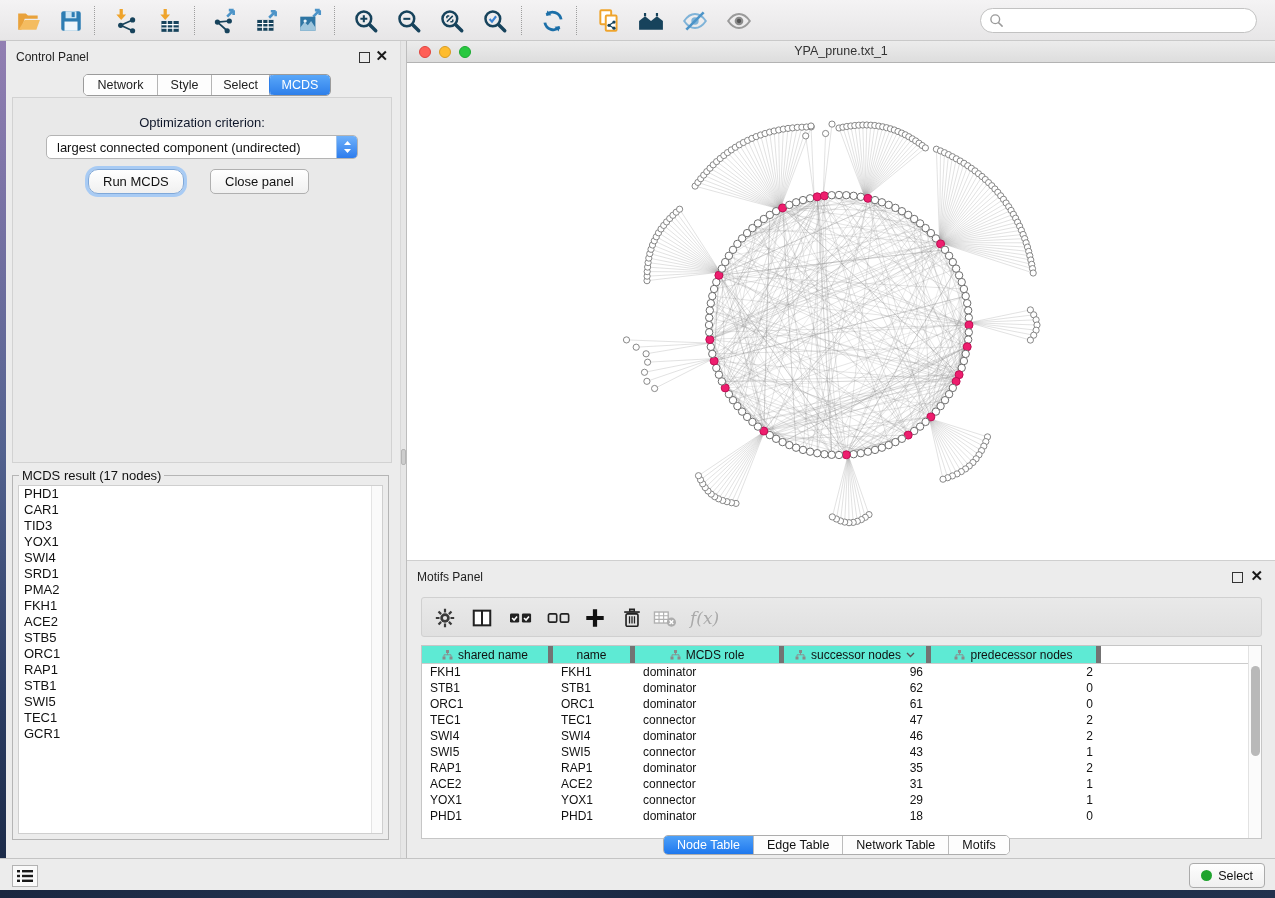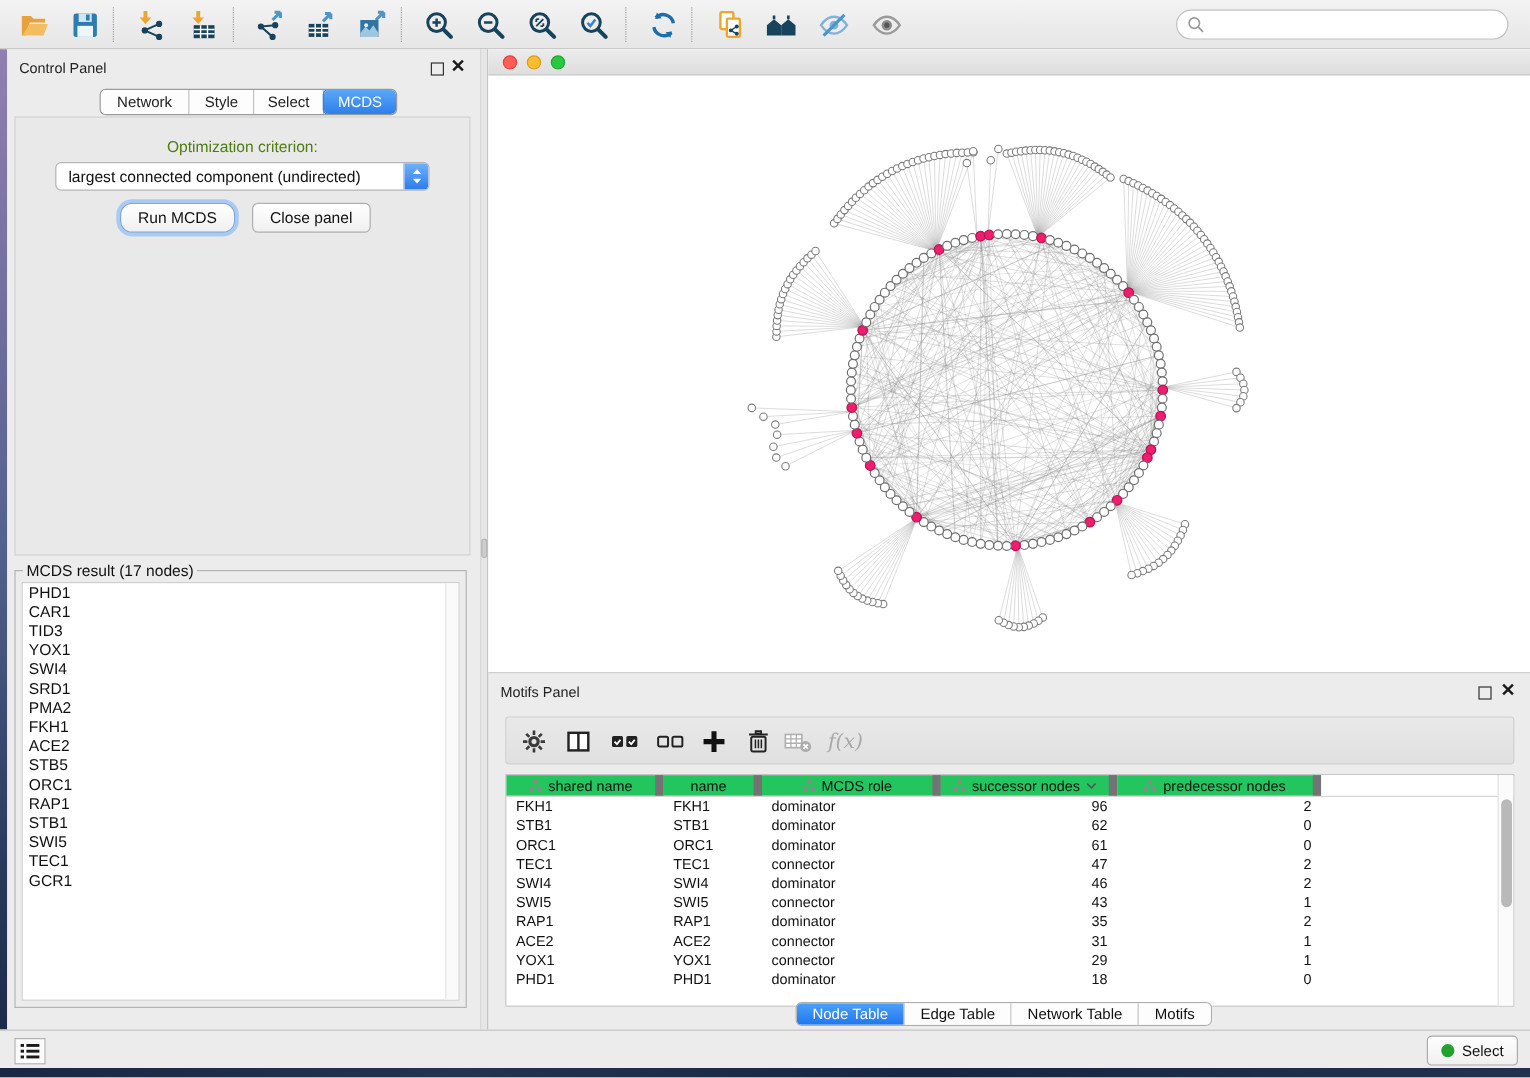--- a/index.html
+++ b/index.html
@@ -33,30 +33,30 @@
   #cp-tabs { position:absolute; left:77px; top:33px; height:22px; display:flex;
     border:1px solid #9b9b9b; border-radius:5px; background:#fff; overflow:hidden; }
   .cp-tab { height:100%; display:flex; align-items:center; justify-content:center;
     font-size:12.5px; color:#222; border-right:1px solid #b5b5b5; background:#fdfdfd; }
   .cp-tab:last-child { border-right:0; }
   .cp-tab.active { background:linear-gradient(#59a7f9,#2e7fea); color:#fff; border-radius:4px;
     border-right:0; box-shadow:0 0 0 1px #2e7fea; }
 
   #cp-inner { position:absolute; left:6px; top:56px; width:380px; height:366px;
     background:#e9e9e9; border:1px solid #d2d2d2; }
-  #opt-label { position:absolute; left:0; right:0; top:17px; text-align:center; font-size:13px; color:#4d7c0f; }
+  #opt-label { position:absolute; left:0; right:0; top:17px; text-align:center; font-size:13px; color:#0f172a; }
   #opt-select { position:absolute; left:33px; top:37px; width:312px; height:24px; background:#fff;
     border:1px solid #b4b4b4; border-radius:5px; display:flex; align-items:center; overflow:hidden; }
   #opt-select .sel-text { flex:1; font-size:13px; color:#111; padding-left:10px; white-space:nowrap; }
   #opt-select .sel-btn { width:21px; height:100%; background:linear-gradient(#6fb1fa,#2d7ced);
     display:flex; align-items:center; justify-content:center; border-left:1px solid #9cc2ef; }
   .cp-button { position:absolute; top:71px; height:25px; background:linear-gradient(#ffffff,#f0f0f0);
     border:1px solid #b0b0b0; border-radius:5px; font-size:13px; color:#111; padding:0 14px;
     font-family:"Liberation Sans", sans-serif; }
-  #run-btn { left:87px; box-shadow:0 0 0 3px #a8cbf4; border-color:#7fa8d9;border-radius:10px; }
+  #run-btn { left:75px; box-shadow:0 0 0 3px #a8cbf4; border-color:#7fa8d9;border-radius:10px; }
   #close-btn { left:197px; }
 
   #mcds-fieldset { position:absolute; left:6px; top:427px; width:377px; height:372px;
     border:1px solid #b5b5b5; background:#ececec; }
   #mcds-fieldset legend { font-size:13px; color:#111; margin-left:6px; padding:0 3px; }
   #mcds-listwrap { position:absolute; left:5px; top:2px; right:5px; bottom:5px; background:#fff;
     border:1px solid #cfcfcf; overflow:hidden; }
   #mcds-scroll { position:absolute; right:0; top:0; bottom:0; width:11px; background:#fafafa; border-left:1px solid #e4e4e4; }
   .mcds-item { font-size:13px; color:#111; line-height:16px; padding-left:5px; }
 
@@ -81,21 +81,21 @@
   #table-panel { position:absolute; left:407px; top:560px; width:868px; height:298px; background:#ececec;
     border-top:1px solid #cfcfcf; }
   #tp-float { right:32px; } #tp-close { right:12px; }
   #tp-toolbar { position:absolute; left:14px; top:36px; width:841px; height:40px;
     background:linear-gradient(#e9e9e9,#e0e0e0); border:1px solid #d0d0d0; border-radius:3px; }
   .tp-icon { position:absolute; top:7px; width:28px; height:26px; display:flex; align-items:center; justify-content:flex-start; }
   .fx-label { font-family:"DejaVu Serif", serif; font-style:italic; font-size:17px; color:#a9a9a9; }
 
   #tbl { position:absolute; left:14px; top:84px; width:841px; height:194px; background:#fff; border:1px solid #c6c6c6; }
   #tbl-head { display:flex; height:18px; border-bottom:1px solid #cccccc; }
-  .th { background:#22c55e; border-right:7px solid #737373; display:flex; align-items:center;
+  .th { background:#5eead4; border-right:5px solid #737373; display:flex; align-items:center;
     justify-content:center; gap:5px; font-size:12px; color:#111; }
   .th-fill { flex:1; background:#fff; }
   .trow { display:flex; height:16px; }
   .tcell { font-size:12px; color:#111; line-height:16px; padding:0 8px; white-space:nowrap; overflow:hidden; }
   .tcell.c3, .tcell.c4 { text-align:right; }
   #tbl-scroll { position:absolute; right:0; top:0; bottom:0; width:13px; background:#fbfbfb; border-left:1px solid #e2e2e2; }
   #tbl-thumb { position:absolute; left:2px; top:20px; width:9px; height:90px; background:#b9b9b9; border-radius:5px; }
 
   #tp-tabs { position:absolute; left:256px; top:274px; height:20px; display:flex;
     border:1px solid #adadad; border-radius:5px; overflow:hidden; background:#fff; }
@@ -313,20 +313,21 @@
 
   <div id="splitter">
       <div class="grip"></div>
     </div>
 
   <div id="network-window">
     <div id="nw-titlebar">
       <span class="tl" id="tl-red"></span>
       <span class="tl" id="tl-yellow"></span>
       <span class="tl" id="tl-green"></span>
+      <div id="nw-title">YPA_prune.txt_1</div>
     </div>
     <svg id="net-canvas" viewBox="0 0 868 497">
       <g id="g-chords">
           <line x1="460.9" y1="135.3" x2="362.8" y2="372.1" stroke="#8a8a8a" stroke-width="0.6" opacity="0.38"></line>
           <line x1="460.9" y1="135.3" x2="556.9" y2="298.0" stroke="#8a8a8a" stroke-width="0.6" opacity="0.38"></line>
           <line x1="460.9" y1="135.3" x2="403.1" y2="388.7" stroke="#8a8a8a" stroke-width="0.6" opacity="0.38"></line>
           <line x1="460.9" y1="135.3" x2="417.4" y2="132.8" stroke="#8a8a8a" stroke-width="0.6" opacity="0.38"></line>
           <line x1="460.9" y1="135.3" x2="318.2" y2="324.9" stroke="#8a8a8a" stroke-width="0.6" opacity="0.38"></line>
           <line x1="460.9" y1="135.3" x2="410.2" y2="390.2" stroke="#8a8a8a" stroke-width="0.6" opacity="0.38"></line>
           <line x1="460.9" y1="135.3" x2="335.1" y2="175.4" stroke="#8a8a8a" stroke-width="0.6" opacity="0.38"></line>

